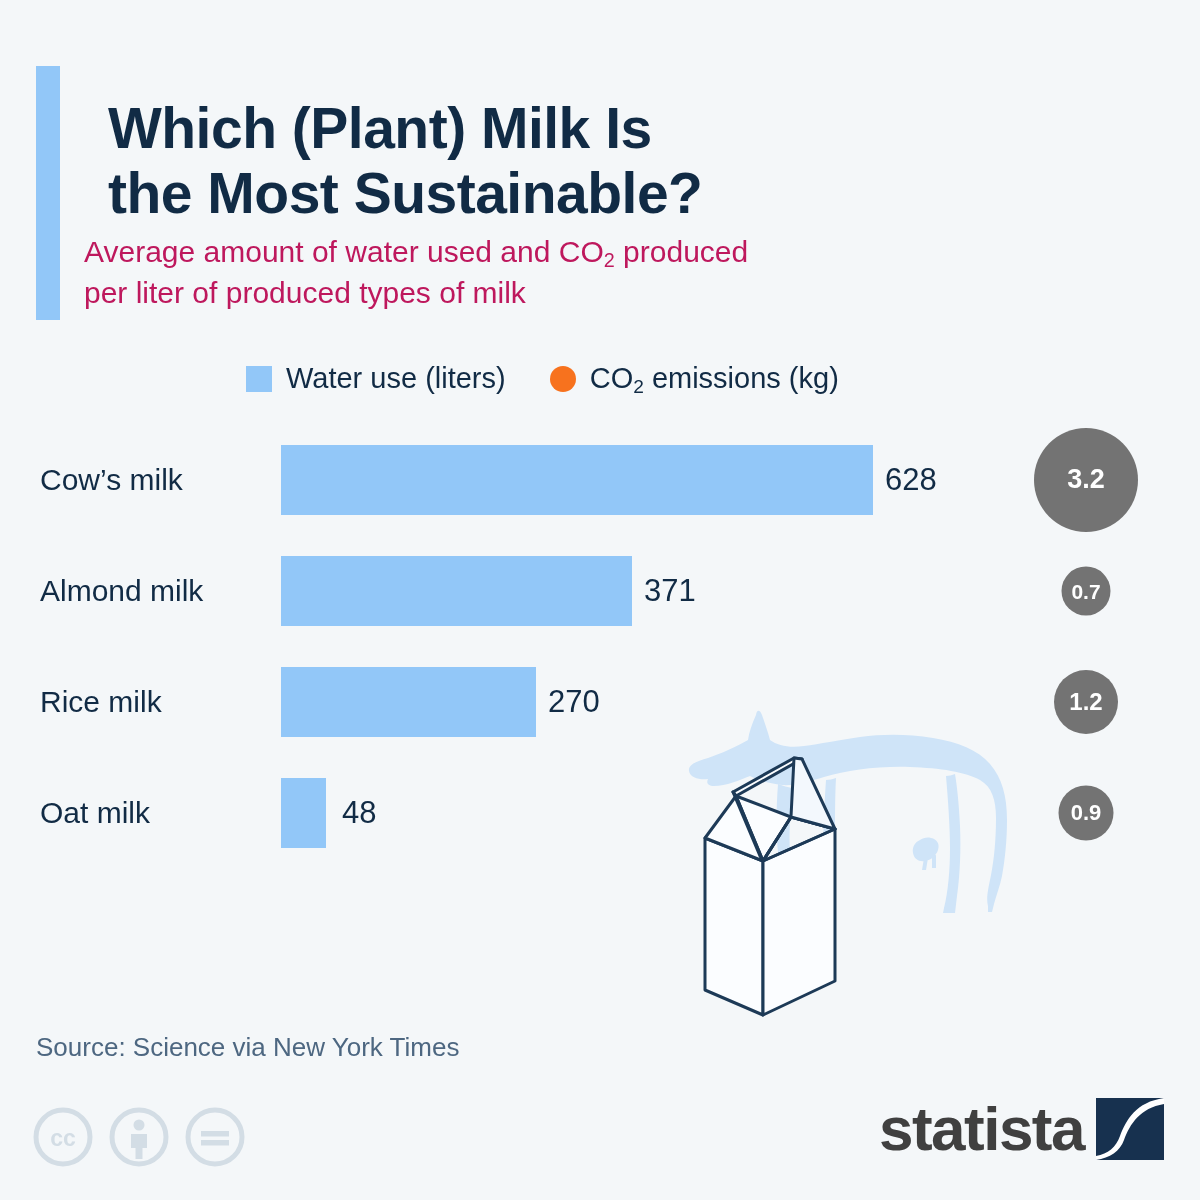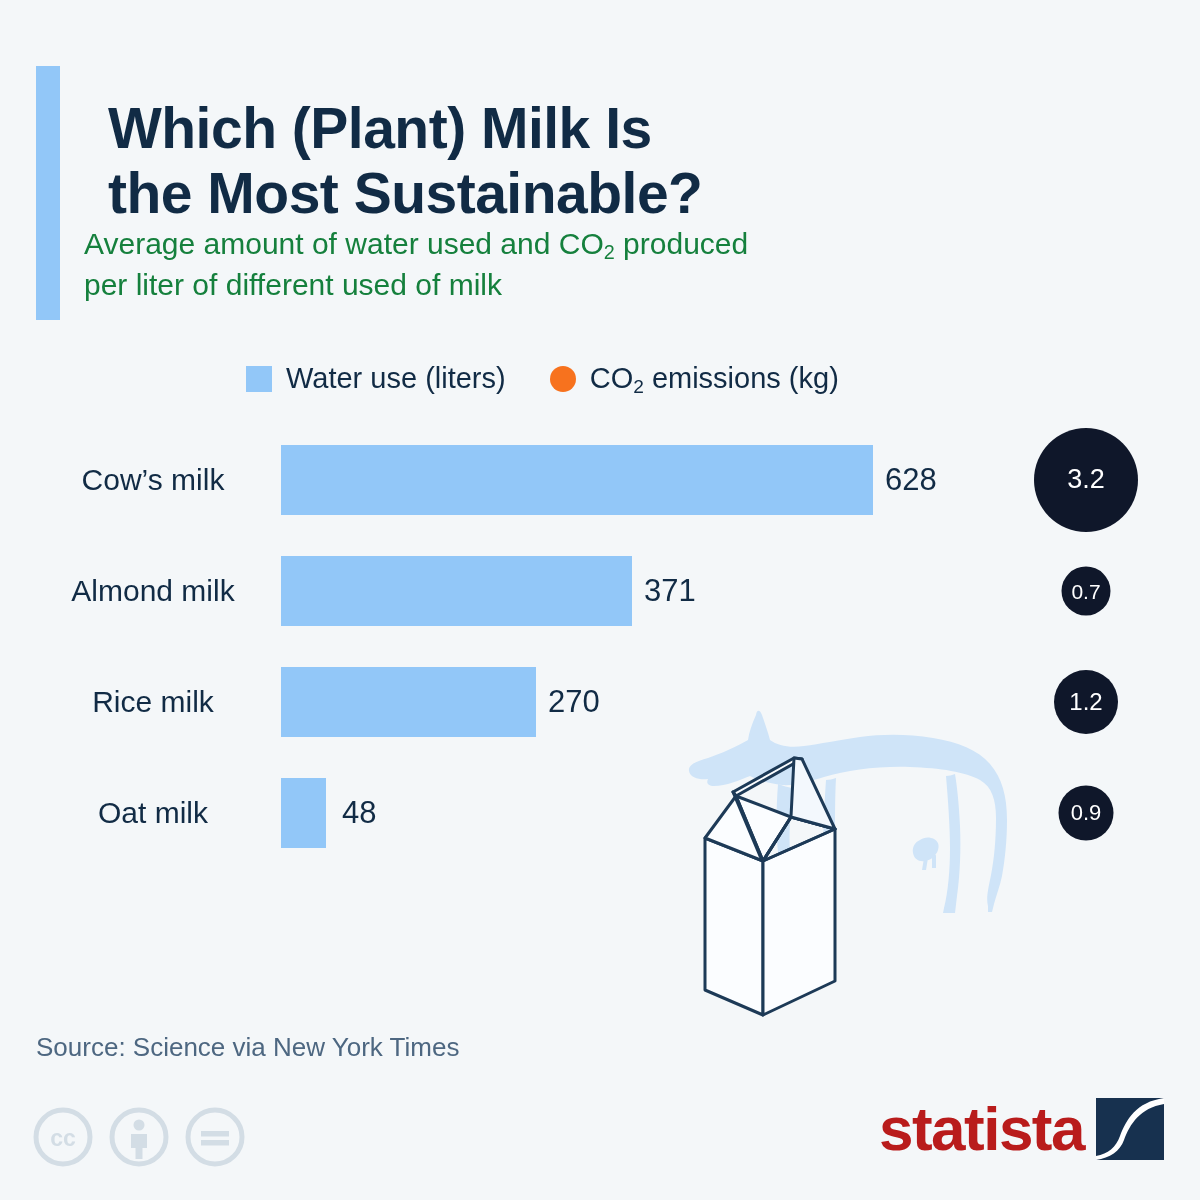--- a/index.html
+++ b/index.html
@@ -40,25 +40,25 @@
     line-height: 1.14;
     font-weight: bold;
     color: #112b45;
     letter-spacing: -0.5px;
     margin-left: 24px;
   }
   .title .line { display: block; }
   .subtitle {
     position: absolute;
     left: 84px;
-    top: 224px;
+    top: 232px;
     width: 960px;
     font-size: 30px;
     line-height: 1.36;
-    color: #15803d;
+    color: #be185d;
   }
   .subtitle .line { display: block; }
   sub {
     font-size: 0.66em;
     vertical-align: baseline;
     position: relative;
     top: 0.24em;
   }
 
   
@@ -113,21 +113,21 @@
     left: 0;
     width: 1200px;
     height: 111px;
   }
   .row-label {
     position: absolute;
     left: 40px;
     width: 226px;
     top: 50%;
     transform: translateY(-50%);
-    text-align: center;
+    text-align: left;
     font-size: 30px;
     color: #112b45;
     white-space: nowrap;
   }
   .bar {
     position: absolute;
     left: 281px;
     top: 50%;
     transform: translateY(-50%);
     height: 70px;
@@ -141,27 +141,28 @@
     color: #112b45;
     white-space: nowrap;
     text-align: right;
   }
   .bubble {
     position: absolute;
     left: 1086px;
     top: 50%;
     transform: translate(-50%, -50%);
     border-radius: 50%;
-    background: #0f172a;
+    background: #737373;
     color: #ffffff;
     display: flex;
     align-items: center;
     justify-content: center;
     font-size: 27px;
     line-height: 1;
+    font-weight: bold;
   }
 
   
   .source {
     position: absolute;
     left: 36px;
     top: 1032px;
     font-size: 26px;
     color: #4d6781;
   }
@@ -177,40 +178,40 @@
     position: absolute;
     right: 36px;
     top: 1098px;
     display: flex;
     align-items: center;
     gap: 12px;
   }
   .statista-wordmark {
     font-size: 62px;
     font-weight: bold;
-    color: #b91c1c;
+    color: #404040;
     letter-spacing: -1.5px;
     line-height: 1;
   }
 </style>
 </head>
 <body>
 
 <div id="infographic">
 
   <div class="accent-bar"></div>
 
   <h1 class="title">
     <span class="line">Which (Plant) Milk Is</span>
     <span class="line">the Most Sustainable?</span>
   </h1>
 
   <div class="subtitle">
     <span class="line"><span>Average amount of water used and CO</span><sub>2</sub><span> produced</span></span>
-    <span class="line">per liter of different used of milk</span>
+    <span class="line">per liter of produced types of milk</span>
   </div>
 
   <div class="legend">
     <div class="legend-item">
       <span class="legend-swatch-square"></span>
       <span>Water use (liters)</span>
     </div>
     <div class="legend-item">
       <span class="legend-swatch-circle"></span>
       <span><span>CO</span><sub>2</sub><span> emissions (kg)</span></span>

